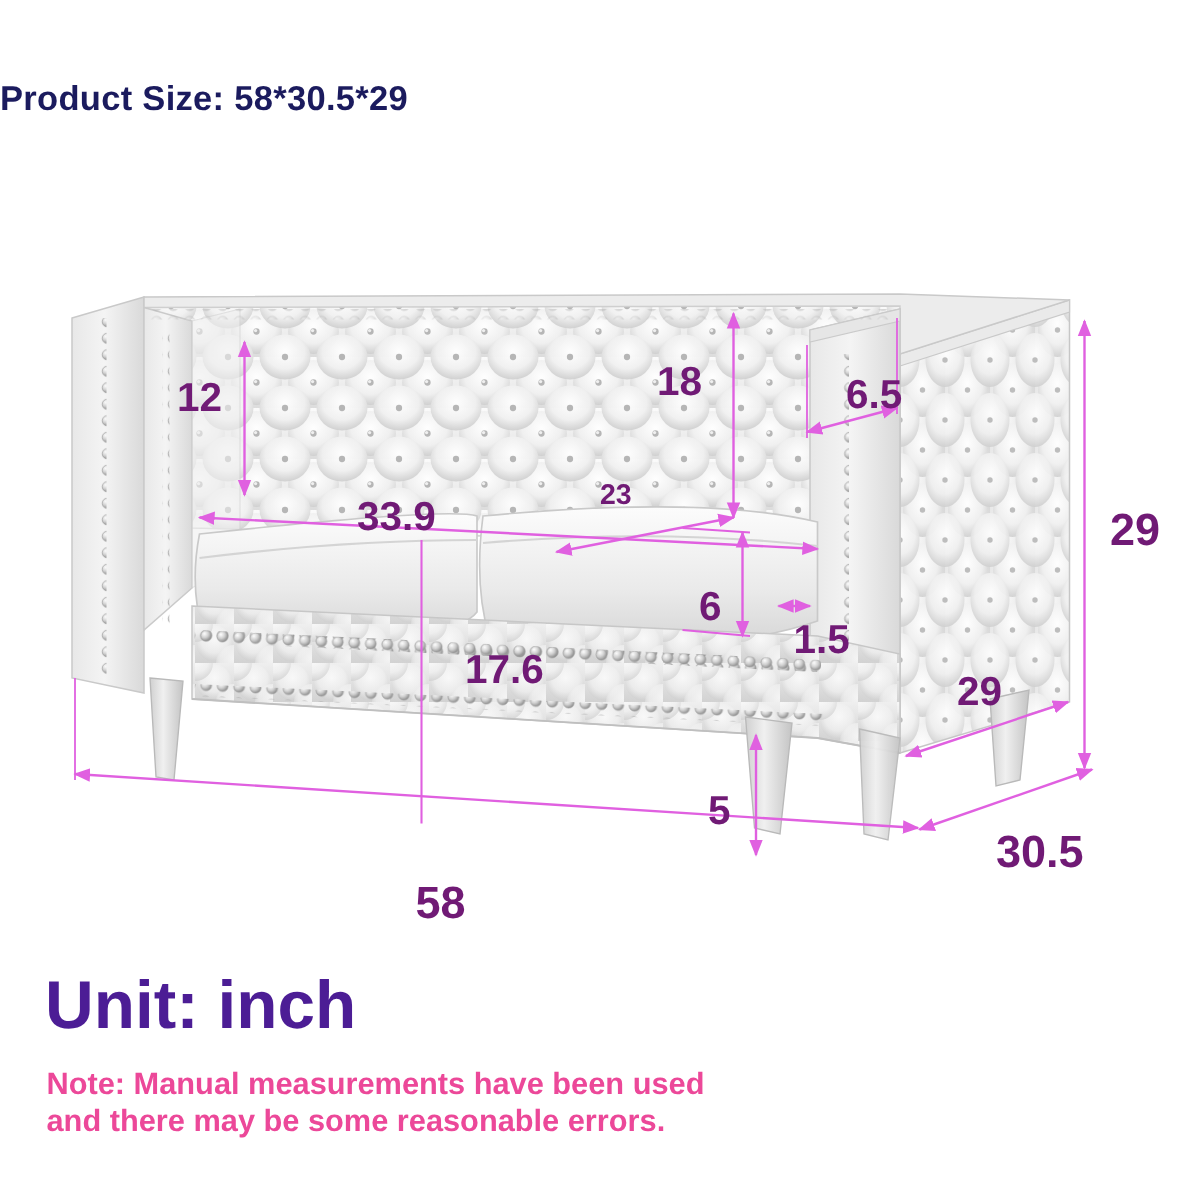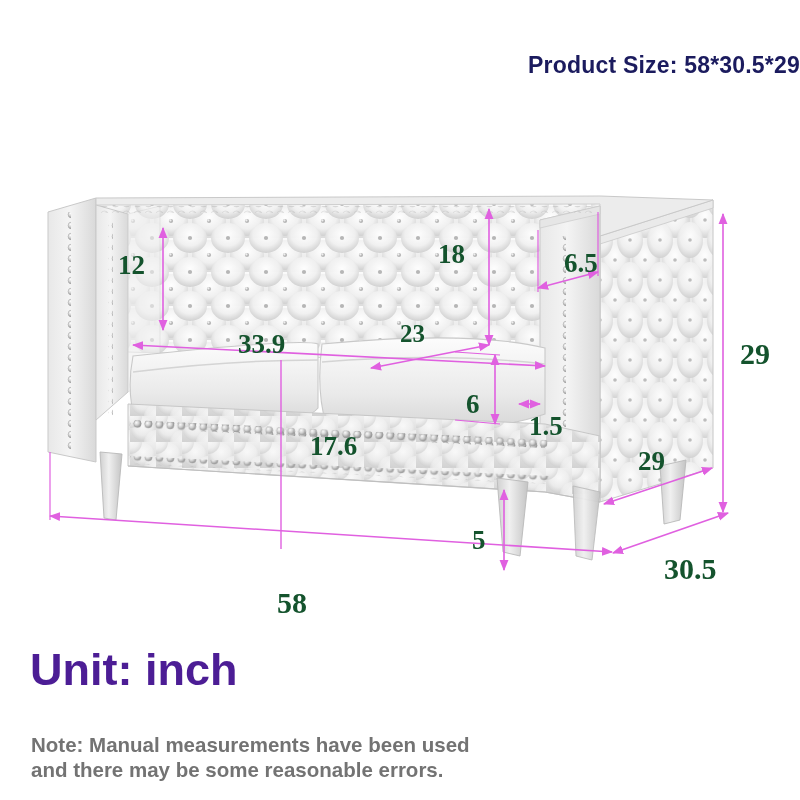--- a/index.html
+++ b/index.html
@@ -1,39 +1,39 @@
 <!DOCTYPE html>
 <html><head>
 <meta charset="utf-8">
 <style>
   html,body{margin:0;padding:0;background:#ffffff;}
   body{width:800px;height:800px;position:relative;overflow:hidden;
        font-family:"Liberation Sans", sans-serif;}
   #stage{position:absolute;inset:0;width:800px;height:800px;background:#fff;}
 
   .title{
-    position:absolute;left:0;top:52px;width:800px;text-align:right;
+    position:absolute;left:0;top:52px;width:800px;text-align:left;
     font-size:23px;font-weight:bold;color:#1b1b5e;letter-spacing:0.2px;
   }
 
   .unit{
     position:absolute;left:30px;top:644px;
     font-size:45px;font-weight:bold;color:#4c1d95;letter-spacing:0px;
   }
   .note{
-    position:absolute;left:31px;top:732px;
-    font-size:20.5px;font-weight:bold;color:#737373;line-height:25px;
+    position:absolute;left:31px;top:710px;
+    font-size:20.5px;font-weight:bold;color:#ec4899;line-height:25px;
     white-space:pre-line;
   }
 
   svg.art{position:absolute;left:0;top:0;width:800px;height:800px;}
 
   .dimlabel{
-    position:absolute;font-weight:bold;color:#14532d;
-    font-family:Liberation Serif, serif;white-space:nowrap;
+    position:absolute;font-weight:bold;color:#701a75;
+    font-family:Liberation Sans, sans-serif;white-space:nowrap;
   }
 </style>
 </head>
 <body>
 
 <div id="stage">
 
   <div class="title">Product Size: 58*30.5*29</div>
 
   <svg class="art" viewBox="0 0 800 800">
@@ -225,21 +225,21 @@
   </svg>
 
   <div class="dimlabel" style="left:118px;top:250px;font-size:27px;">12</div>
 
   <div class="dimlabel" style="left:438px;top:239px;font-size:27px;">18</div>
 
   <div class="dimlabel" style="left:564px;top:248px;font-size:27px;">6.5</div>
 
   <div class="dimlabel" style="left:238px;top:329px;font-size:27px;">33.9</div>
 
-  <div class="dimlabel" style="left:400px;top:320px;font-size:25px;">23</div>
+  <div class="dimlabel" style="left:400px;top:320px;font-size:19px;">23</div>
 
   <div class="dimlabel" style="left:740px;top:337px;font-size:30px;">29</div>
 
   <div class="dimlabel" style="left:466px;top:389px;font-size:27px;">6</div>
 
   <div class="dimlabel" style="left:529px;top:411px;font-size:27px;text-align:center;">1.5</div>
 
   <div class="dimlabel" style="left:310px;top:431px;font-size:27px;">17.6</div>
 
   <div class="dimlabel" style="left:638px;top:446px;font-size:27px;">29</div>

